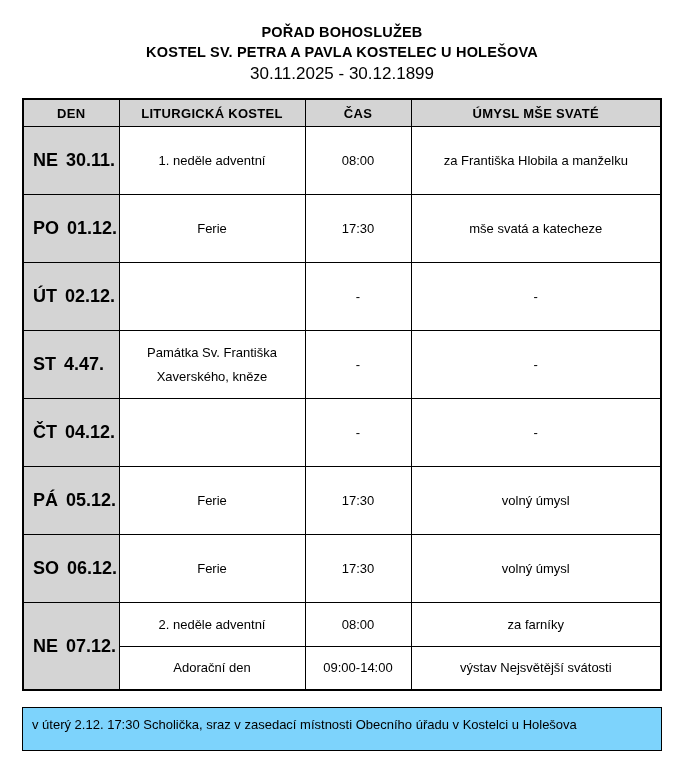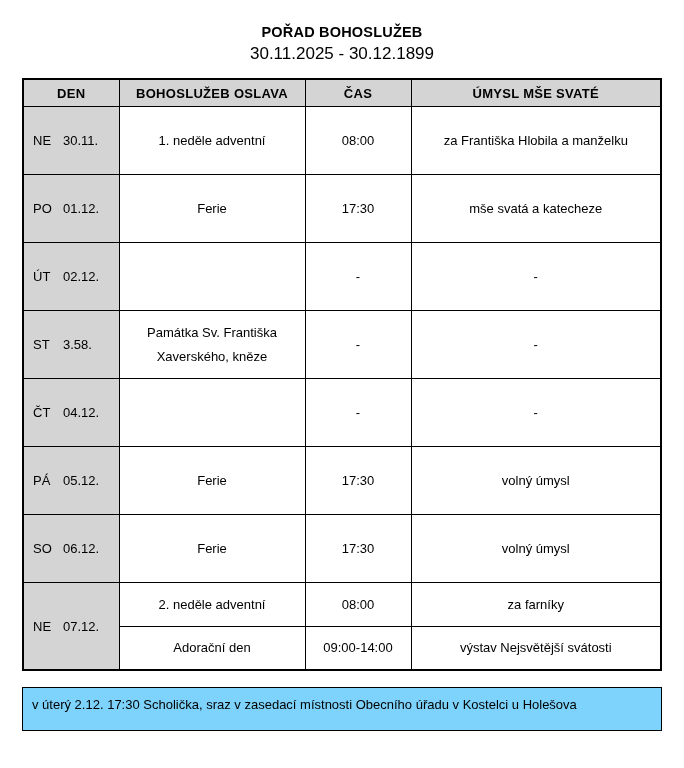--- a/index.html
+++ b/index.html
@@ -65,22 +65,22 @@
     text-align: center;
     letter-spacing: 0.3px;
   }
   col.c-day { width: 96px; }
   col.c-cel { width: 186px; }
   col.c-time { width: 106px; }
   col.c-int { width: 250px; }
 
   td.day {
     background: #d4d4d4;
-    font-size: 13px;
-    font-weight: normal;
+    font-size: 18px;
+    font-weight: bold;
     text-align: left;
     padding-left: 9px;
     white-space: nowrap;
   }
   td.day .dow { display: inline-block; min-width: 22px; }
   td.day .dnum { margin-left: 8px; }
 
   td.cel, td.time, td.intent {
     font-size: 13px;
     text-align: center;
@@ -105,35 +105,36 @@
     min-height: 44px;
   }
 </style>
 </head>
 <body>
 
 <div class="page">
 
   <div class="header">
     <div class="line1">POŘAD BOHOSLUŽEB</div>
+    <div class="line2">KOSTEL SV. PETRA A PAVLA KOSTELEC U HOLEŠOVA</div>
     <div class="line3">30.11.2025 - 30.12.1899</div>
   </div>
 
   <div class="table-wrap">
     <table class="schedule">
       <colgroup>
         <col class="c-day">
         <col class="c-cel">
         <col class="c-time">
         <col class="c-int">
       </colgroup>
       <thead>
         <tr>
           <th>DEN</th>
-          <th>BOHOSLUŽEB OSLAVA</th>
+          <th>LITURGICKÁ KOSTEL</th>
           <th>ČAS</th>
           <th>ÚMYSL MŠE SVATÉ</th>
         </tr>
       </thead>
       <tbody>
         <tr class="row">
           <td class="day">
             <span class="dow">NE</span><span class="dnum">30.11.</span>
           </td>
           <td class="cel">1. neděle adventní</td>
@@ -154,21 +155,21 @@
           <td class="day">
             <span class="dow">ÚT</span><span class="dnum">02.12.</span>
           </td>
           <td class="cel"></td>
           <td class="time">-</td>
           <td class="intent">-</td>
         </tr>
 
         <tr class="row">
           <td class="day">
-            <span class="dow">ST</span><span class="dnum">3.58.</span>
+            <span class="dow">ST</span><span class="dnum">4.47.</span>
           </td>
           <td class="cel two-line">
             <span class="l1">Památka Sv. Františka</span>
             <span class="l2">Xaverského, kněze</span>
           </td>
           <td class="time">-</td>
           <td class="intent">-</td>
         </tr>
 
         <tr class="row">

